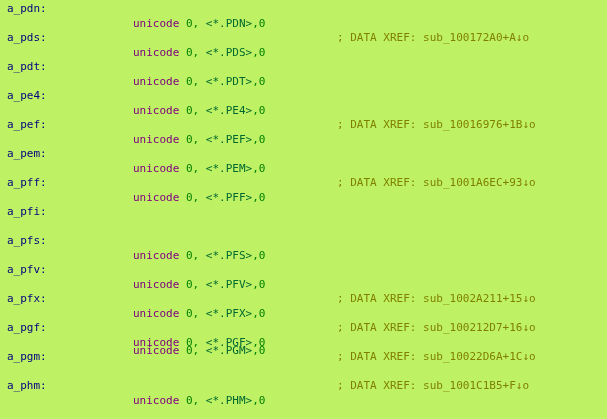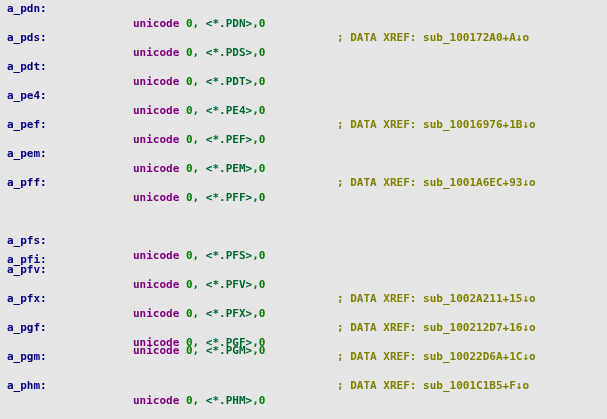--- a/index.html
+++ b/index.html
@@ -4,25 +4,25 @@
 <style>
   html, body {
     margin: 0;
     padding: 0;
     background: #ffffff;
   }
   #disasm-view {
     position: relative;
     width: 607px;
     height: 419px;
-    background: #e5e5e5;
+    background: #bef264;
     overflow: hidden;
     font-family: "DejaVu Sans Mono", "Liberation Mono", monospace;
     font-size: 11px;
-    font-weight: bold;
+    font-weight: normal;
     line-height: 14.5px;
     -webkit-font-smoothing: none;
   }
   .line {
     position: absolute;
     left: 0;
     width: 607px;
     height: 14.5px;
     white-space: pre;
   }
@@ -60,21 +60,21 @@
     <div class="line" style="top: 60px;"><span class="label-col">a_pdt:</span></div>
     <div class="line" style="top: 74.5px;"><span class="instr-col"><span class="kw-unicode">unicode</span> <span class="num">0</span><span class="punct">, </span><span class="strlit">&lt;*.PDT&gt;</span><span class="punct">,0</span></span></div>
     <div class="line" style="top: 89px;"><span class="label-col">a_pe4:</span></div>
     <div class="line" style="top: 103.5px;"><span class="instr-col"><span class="kw-unicode">unicode</span> <span class="num">0</span><span class="punct">, </span><span class="strlit">&lt;*.PE4&gt;</span><span class="punct">,0</span></span></div>
     <div class="line" style="top: 118px;"><span class="label-col">a_pef:</span><span class="xref-col"><span>; DATA XREF:</span> <span>sub_10016976+1B</span><span class="arrow">↓</span><span>o</span></span></div>
     <div class="line" style="top: 132.5px;"><span class="instr-col"><span class="kw-unicode">unicode</span> <span class="num">0</span><span class="punct">, </span><span class="strlit">&lt;*.PEF&gt;</span><span class="punct">,0</span></span></div>
     <div class="line" style="top: 147px;"><span class="label-col">a_pem:</span></div>
     <div class="line" style="top: 161.5px;"><span class="instr-col"><span class="kw-unicode">unicode</span> <span class="num">0</span><span class="punct">, </span><span class="strlit">&lt;*.PEM&gt;</span><span class="punct">,0</span></span></div>
     <div class="line" style="top: 176px;"><span class="label-col">a_pff:</span><span class="xref-col"><span>; DATA XREF:</span> <span>sub_1001A6EC+93</span><span class="arrow">↓</span><span>o</span></span></div>
     <div class="line" style="top: 190.5px;"><span class="instr-col"><span class="kw-unicode">unicode</span> <span class="num">0</span><span class="punct">, </span><span class="strlit">&lt;*.PFF&gt;</span><span class="punct">,0</span></span></div>
-    <div class="line" style="top: 205px; margin-top: 48px;"><span class="label-col">a_pfi:</span></div>
+    <div class="line" style="top: 205px;"><span class="label-col">a_pfi:</span></div>
     <div class="line" style="top: 234px;"><span class="label-col">a_pfs:</span></div>
     <div class="line" style="top: 248.5px;"><span class="instr-col"><span class="kw-unicode">unicode</span> <span class="num">0</span><span class="punct">, </span><span class="strlit">&lt;*.PFS&gt;</span><span class="punct">,0</span></span></div>
     <div class="line" style="top: 263px;"><span class="label-col">a_pfv:</span></div>
     <div class="line" style="top: 277.5px;"><span class="instr-col"><span class="kw-unicode">unicode</span> <span class="num">0</span><span class="punct">, </span><span class="strlit">&lt;*.PFV&gt;</span><span class="punct">,0</span></span></div>
     <div class="line" style="top: 292px;"><span class="label-col">a_pfx:</span><span class="xref-col"><span>; DATA XREF:</span> <span>sub_1002A211+15</span><span class="arrow">↓</span><span>o</span></span></div>
     <div class="line" style="top: 306.5px;"><span class="instr-col"><span class="kw-unicode">unicode</span> <span class="num">0</span><span class="punct">, </span><span class="strlit">&lt;*.PFX&gt;</span><span class="punct">,0</span></span></div>
     <div class="line" style="top: 321px;"><span class="label-col">a_pgf:</span><span class="xref-col"><span>; DATA XREF:</span> <span>sub_100212D7+16</span><span class="arrow">↓</span><span>o</span></span></div>
     <div class="line" style="top: 335.5px;"><span class="instr-col"><span class="kw-unicode">unicode</span> <span class="num">0</span><span class="punct">, </span><span class="strlit">&lt;*.PGF&gt;</span><span class="punct">,0</span></span></div>
     <div class="line" style="top: 350px;"><span class="label-col">a_pgm:</span><span class="xref-col"><span>; DATA XREF:</span> <span>sub_10022D6A+1C</span><span class="arrow">↓</span><span>o</span></span></div>
     <div class="line" style="top: 344px; padding-left: 16px;"><span class="instr-col"><span class="kw-unicode">unicode</span> <span class="num">0</span><span class="punct">, </span><span class="strlit">&lt;*.PGM&gt;</span><span class="punct">,0</span></span></div>

